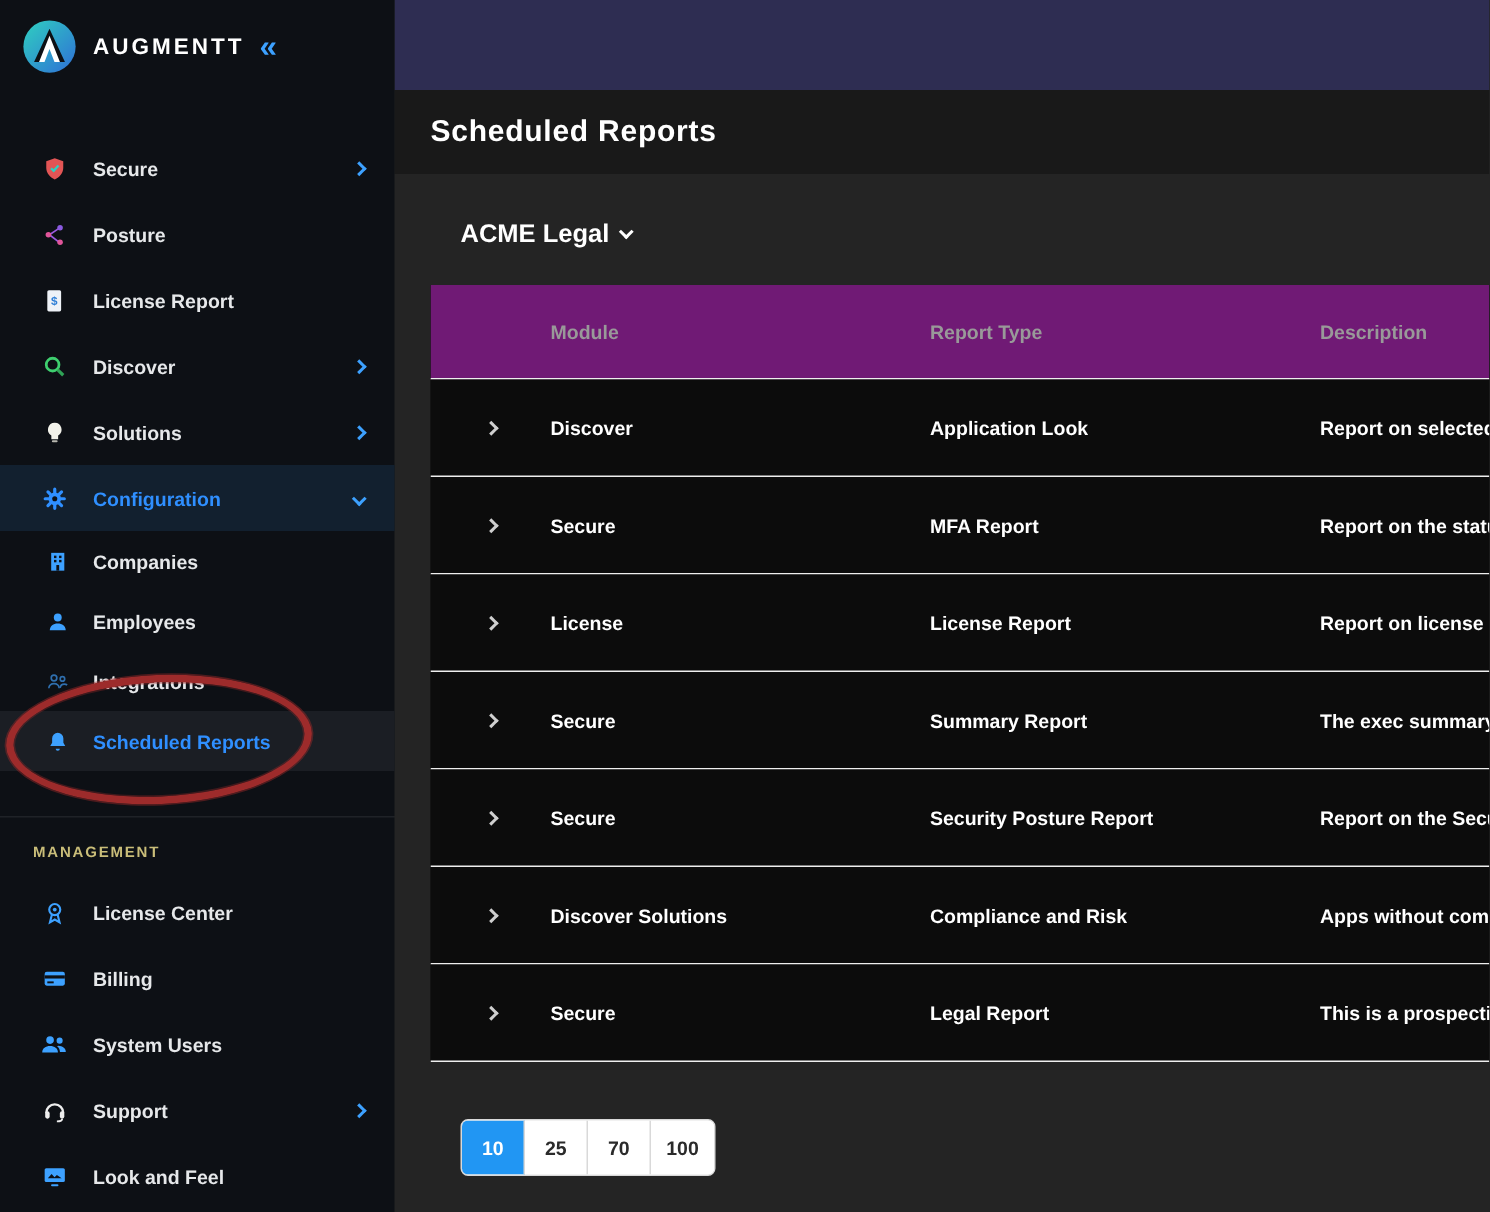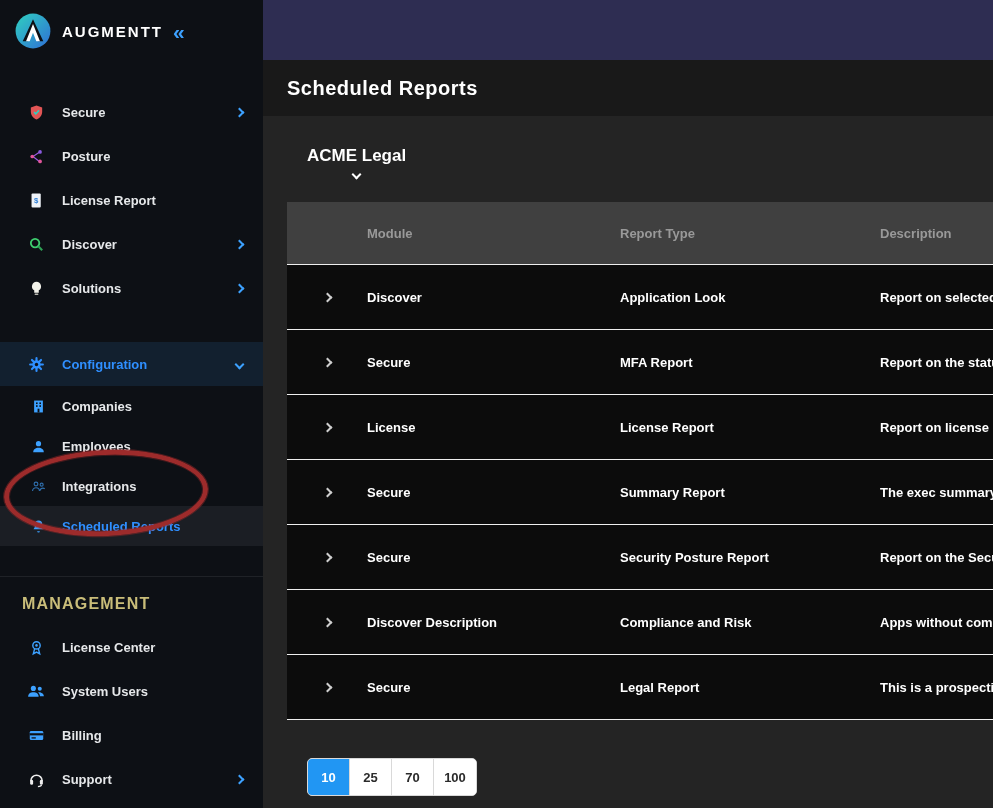--- a/index.html
+++ b/index.html
@@ -10,51 +10,51 @@
   
   .sidebar { position:absolute; left:0; top:0; width:263px; height:808px; background:#0d1015; z-index:3; }
   .logo-row { display:flex; align-items:center; gap:10px; height:62px; padding:0 14px; }
   .logo-mark svg { display:block; }
   .logo-text { color:#ffffff; font-size:15px; font-weight:bold; letter-spacing:2px; }
   .collapse { color:#3da1ff; font-size:21px; font-weight:bold; line-height:1; cursor:pointer; }
   .nav { margin-top:28px; }
   .nav-item { display:flex; align-items:center; height:44px; padding:0 20px 0 26px; color:#e6e8ea; font-size:13px; font-weight:600; cursor:pointer; }
   .nav-item .icon { width:20px; margin-right:16px; display:flex; justify-content:center; align-items:center; }
   .nav-item .label { flex:1; }
-  .nav-item.active { background:#12202f; color:#2f8fff;margin-top:32px; }
+  .nav-item.active { background:#12202f; color:#2f8fff; }
   .sub-item { height:40px; padding-left:28px; font-weight:600; }
   .sub-item .icon { margin-right:14px; }
   .sub-item.selected { background:#1b1e24; color:#2f8fff; }
   .mgmt { border-top:1px solid rgba(255,255,255,0.08); margin-top:30px; }
-  .section-label { color:#c9bd79; font-size:16px; font-weight:bold; letter-spacing:1.2px; padding:18px 0 12px 22px; }
+  .section-label { color:#c9bd79; font-size:10px; font-weight:bold; letter-spacing:1.2px; padding:18px 0 12px 22px; }
   .chev { width:7px; height:7px; border-right:2px solid #3da1ff; border-bottom:2px solid #3da1ff; display:inline-block; }
   .chev.right { transform:rotate(-45deg); }
   .chev.down  { transform:rotate(45deg); }
   .chev.gray  { border-color:#cfcfcf; }
   .chev.white { border-color:#ffffff; }
 
   
   .annotation { position:absolute; left:4px; top:450px; width:204px; height:86px;
     border:5px solid #9d2b2b; border-radius:50%; transform:rotate(-2.5deg);
     box-shadow:0 0 0 1px rgba(157,43,43,.45), inset 0 0 0 1px rgba(157,43,43,.35);
     pointer-events:none; z-index:5; }
 
   
   .main { position:absolute; left:263px; top:0; width:730px; height:808px; }
   .topband { height:60px; background:#2e2d52; }
   .titlebar { height:56px; background:#191919; display:flex; align-items:center; padding-left:24px; }
   .titlebar h1 { color:#ffffff; font-size:20px; font-weight:bold; letter-spacing:.5px; }
   .content { height:692px; background:#242424; padding-left:24px; }
-  .company { display:flex; align-items:center; gap:8px; padding:30px 0 24px 20px; color:#ffffff; font-size:17px; font-weight:bold; cursor:pointer; width:max-content;flex-direction:column; }
+  .company { display:flex; align-items:center; gap:8px; padding:30px 0 24px 20px; color:#ffffff; font-size:17px; font-weight:bold; cursor:pointer; width:max-content; }
   .company .chev { margin-top:-3px; }
 
   .table { width:706px; overflow:hidden; background:#0a0a0a; }
   .trow { display:grid; grid-template-columns:80px 253px 260px 220px; align-items:center; height:65px;
     border-bottom:1.5px solid #efefef; color:#ffffff; font-size:13px; font-weight:600; background:#0c0c0c; }
-  .trow.head { height:63px; color:#999999; font-weight:bold; background:#404040; }
+  .trow.head { height:63px; color:#999999; font-weight:bold; background:#701a75; }
   .cell-chevron { display:flex; justify-content:center; cursor:pointer; }
   .desc { white-space:nowrap; overflow:hidden; }
 
   .pagination { display:flex; margin:38px 0 0 20px; width:max-content; border:1px solid #d9d9d9; border-radius:5px; overflow:hidden; background:#ffffff; }
   .page-btn { min-width:42px; height:36px; padding:0 0; background:#ffffff; color:#2b2b2b; font-size:13px; font-weight:bold;
     border:none; border-right:1px solid #d9d9d9; display:flex; align-items:center; justify-content:center; cursor:pointer;
     font-family:"Liberation Sans", sans-serif; }
   .page-btn:last-child { border-right:none; }
   .page-btn.active { background:#2196f3; color:#ffffff; }
 </style>
@@ -210,46 +210,46 @@
                 <circle cx="12" cy="9" r="5.2" fill="none" stroke="#3da1ff" stroke-width="2"></circle>
                 <circle cx="12" cy="9" r="1.8" fill="#3da1ff"></circle>
                 <path d="M9.4 13.5L7.5 21l4.5-2.6L16.5 21l-1.9-7.5" fill="none" stroke="#3da1ff" stroke-width="2"></path>
               </svg>
           </span>
           <span class="label">License Center</span>
         </div>
 
         <div class="nav-item">
           <span class="icon">
+            <svg width="17" height="17" viewBox="0 0 24 24">
+                <rect x="2.5" y="5.5" width="19" height="13" rx="2" fill="#3da1ff"></rect>
+                <rect x="2.5" y="8.8" width="19" height="3" fill="#0d1015"></rect>
+                <rect x="5" y="14.5" width="6" height="1.8" fill="#0d1015"></rect>
+              </svg>
+          </span>
+          <span class="label">Billing</span>
+        </div>
+
+        <div class="nav-item">
+          <span class="icon">
             <svg width="18" height="18" viewBox="0 0 24 24">
                 <g fill="#3da1ff">
                   <circle cx="8.5" cy="8.5" r="3.4"></circle>
                   <path d="M1.5 19.5c0-3.8 3.1-5.8 7-5.8s7 2 7 5.8z"></path>
                   <circle cx="17" cy="9" r="2.7"></circle>
                   <path d="M16 13.6c3.2.2 6.5 1.9 6.5 5.4h-5.2c-.2-2.2-1-3.9-2.6-5z"></path>
                 </g>
               </svg>
           </span>
           <span class="label">System Users</span>
         </div>
 
         <div class="nav-item">
           <span class="icon">
             <svg width="17" height="17" viewBox="0 0 24 24">
-                <rect x="2.5" y="5.5" width="19" height="13" rx="2" fill="#3da1ff"></rect>
-                <rect x="2.5" y="8.8" width="19" height="3" fill="#0d1015"></rect>
-                <rect x="5" y="14.5" width="6" height="1.8" fill="#0d1015"></rect>
-              </svg>
-          </span>
-          <span class="label">Billing</span>
-        </div>
-
-        <div class="nav-item">
-          <span class="icon">
-            <svg width="17" height="17" viewBox="0 0 24 24">
                 <path d="M4 14a8 8 0 0 1 16 0" stroke="#ededed" stroke-width="2.2" fill="none"></path>
                 <rect x="3" y="12.5" width="4.2" height="7" rx="2" fill="#ededed"></rect>
                 <rect x="16.8" y="12.5" width="4.2" height="7" rx="2" fill="#ededed"></rect>
                 <path d="M19 19.5c0 1.8-2 2.5-5 2.5" stroke="#ededed" stroke-width="1.8" fill="none"></path>
               </svg>
           </span>
           <span class="label">Support</span>
           <span class="chev right"></span>
         </div>
 
@@ -332,21 +332,21 @@
             </span>
           <span>Secure</span>
           <span>Security Posture Report</span>
           <span class="desc">Report on the Secu</span>
         </div>
 
         <div class="trow">
           <span class="cell-chevron">
               <span class="chev right gray"></span>
             </span>
-          <span>Discover Description</span>
+          <span>Discover Solutions</span>
           <span>Compliance and Risk</span>
           <span class="desc">Apps without comp</span>
         </div>
 
         <div class="trow">
           <span class="cell-chevron">
               <span class="chev right gray"></span>
             </span>
           <span>Secure</span>
           <span>Legal Report</span>

